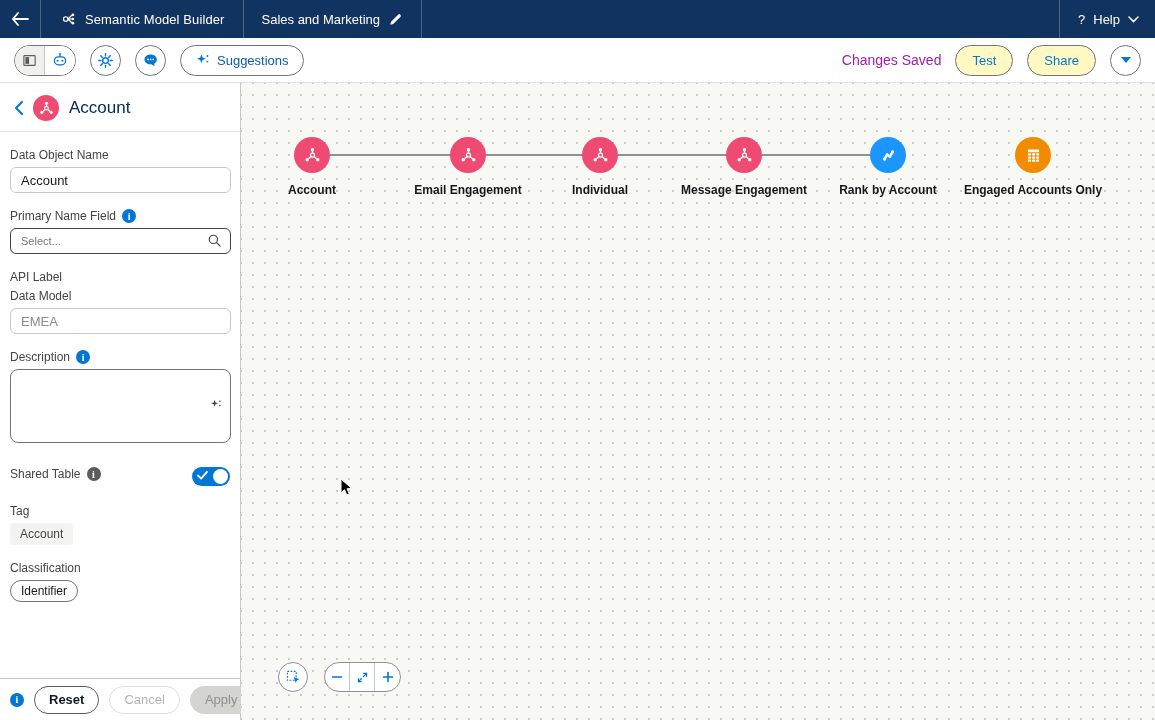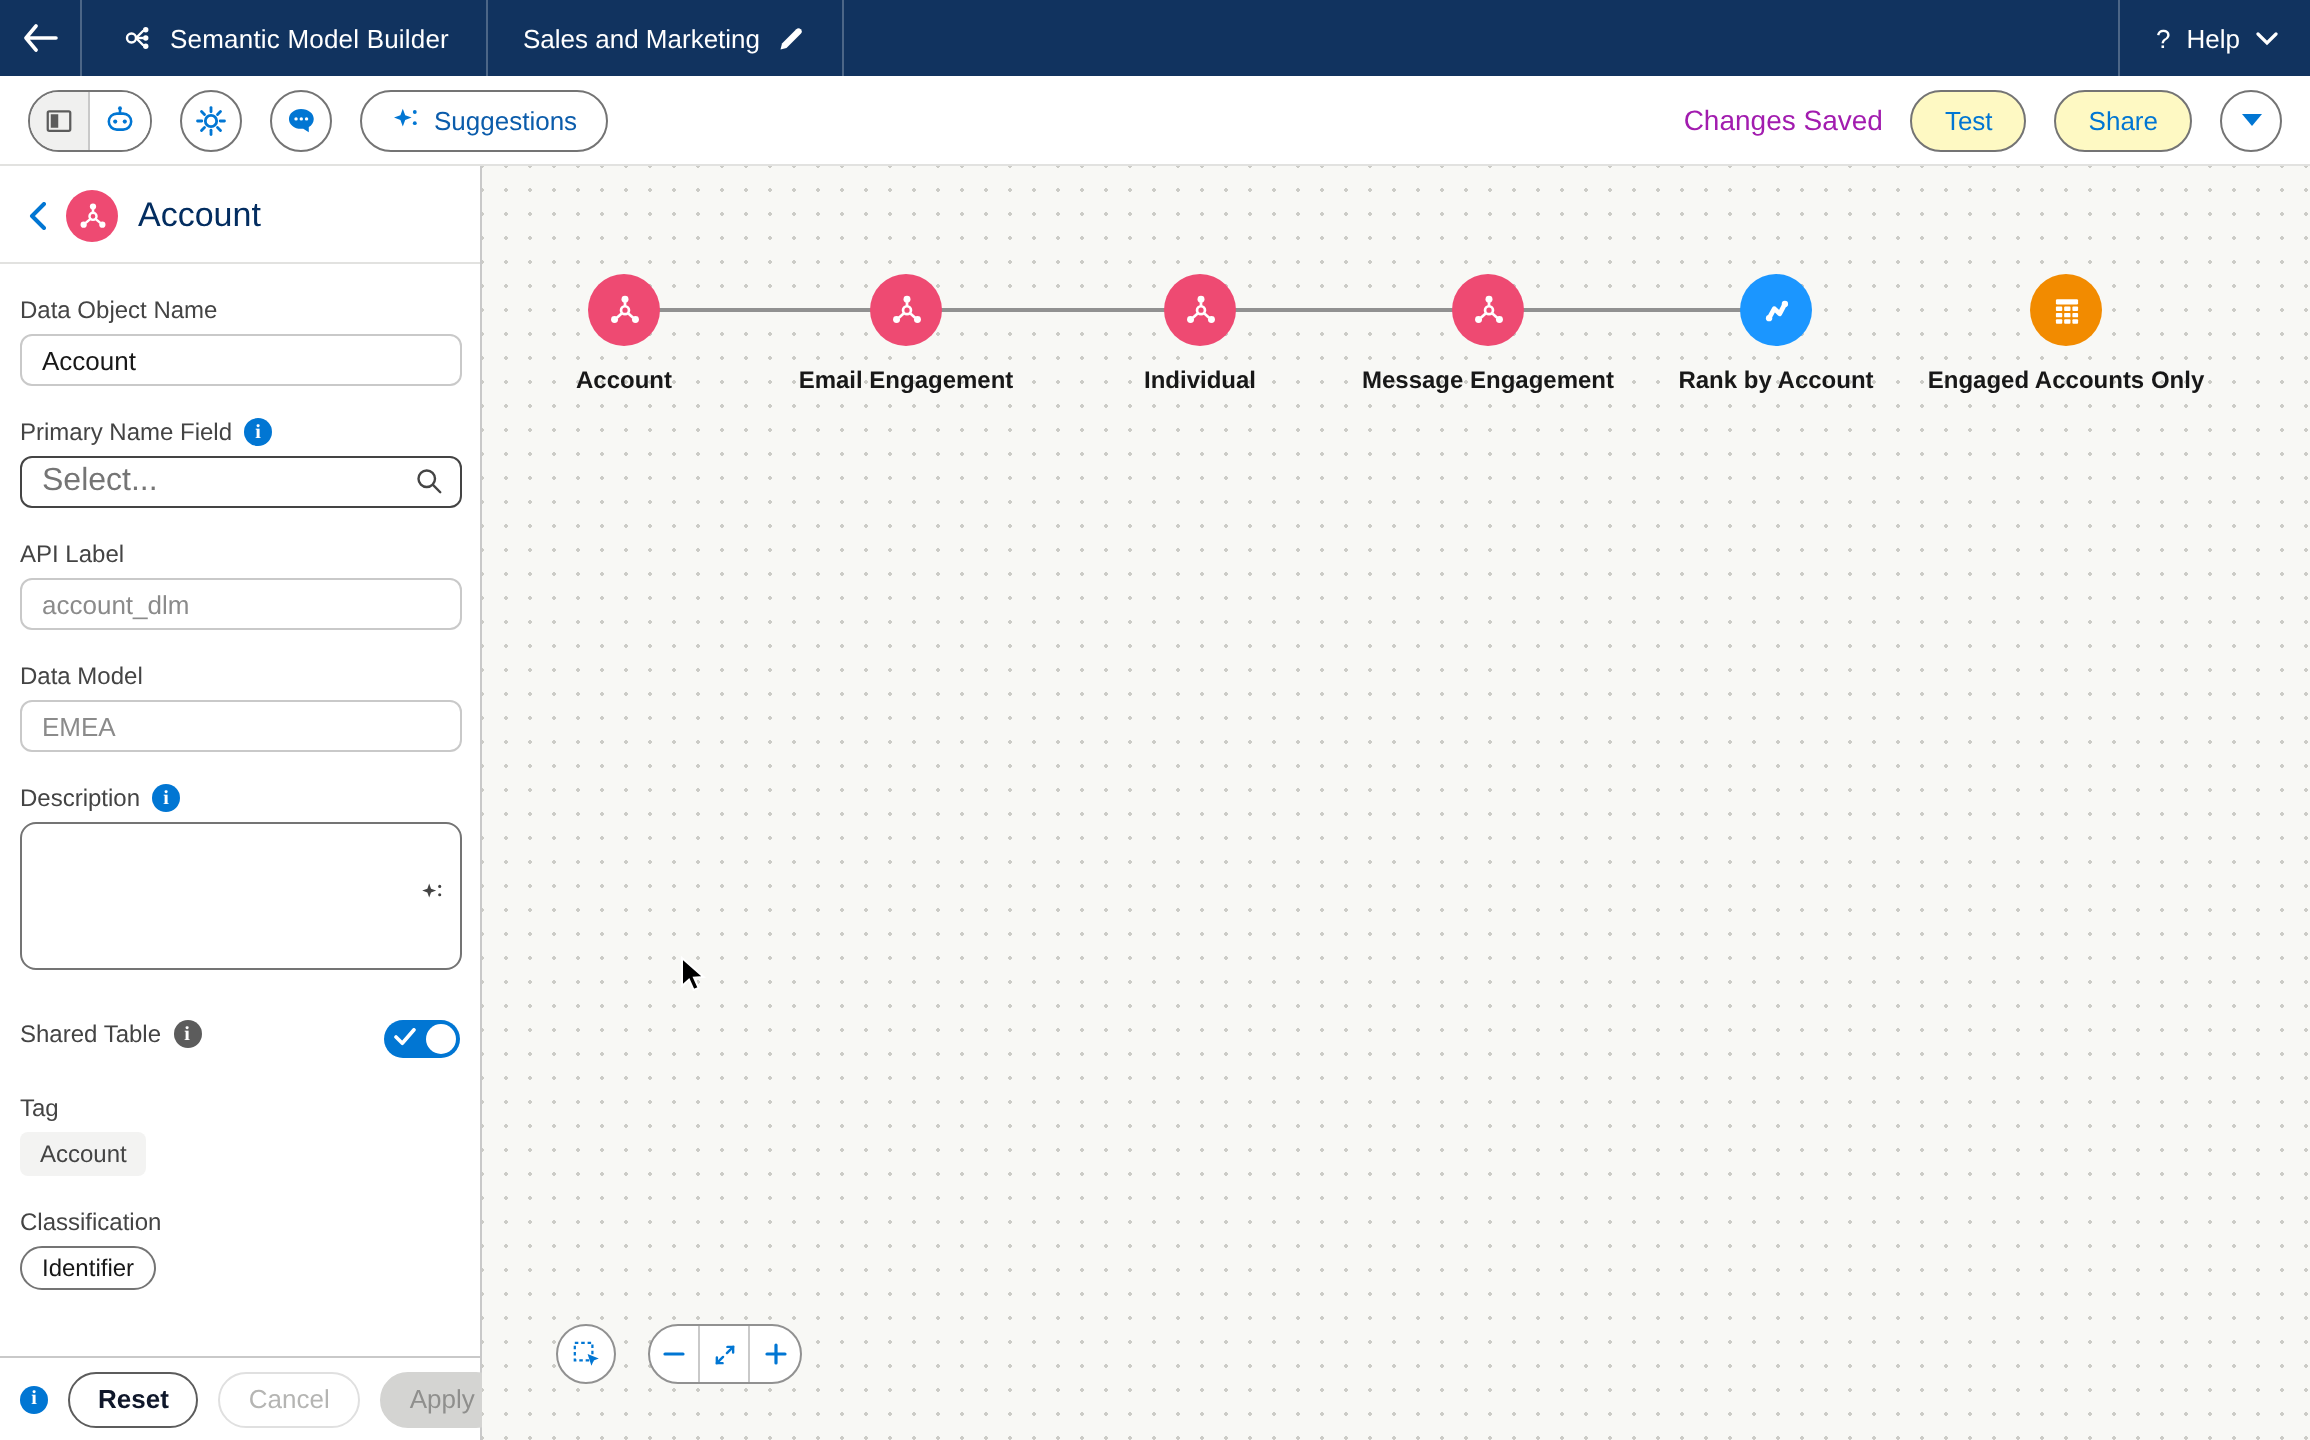--- a/index.html
+++ b/index.html
@@ -45,21 +45,21 @@
   .sb-title { font-size:17px; color:#032d60; }
   .sb-divider { height:1px; background:#e2e2e0; }
   .sb-form { padding:16px 10px 0 10px; }
   .fld-label { font-size:12px; color:#444; display:flex; align-items:center; gap:6px; margin-bottom:5px; }
   .fld-input { width:221px; height:26px; border:1px solid #c9c9c9; border-radius:6px;
     padding:0 10px; font-size:13px; color:#181818; background:#fff;
     font-family:"Liberation Sans","DejaVu Sans",sans-serif; margin-bottom:16px; }
   .fld-input.disabled { color:#8b8b8b; }
   .select-wrap { position:relative; margin-bottom:16px; }
   .select-wrap input { width:221px; height:26px; border:1px solid #444; border-radius:6px;
-    padding:0 28px 0 10px; font-size:16px; color:#747474; background:#fff;
+    padding:0 28px 0 10px; font-size:11px; color:#747474; background:#fff;
     font-family:"Liberation Sans","DejaVu Sans",sans-serif; }
   .search-ic { position:absolute; right:8px; top:5px; }
   .desc-wrap { position:relative; margin-bottom:20px; }
   .desc-area { width:221px; height:74px; border:1px solid #747474; border-radius:8px;
     resize:none; padding:8px 26px 8px 10px; font-size:13px;
     font-family:"Liberation Sans","DejaVu Sans",sans-serif; }
   .desc-spark { position:absolute; right:7px; top:28px; }
   .toggle-row { display:flex; align-items:flex-start; justify-content:space-between; margin-bottom:18px; }
   .toggle-row .fld-label { margin-bottom:0; }
   .toggle { width:38px; height:19px; border-radius:10px; background:#0176d3; position:relative; cursor:pointer; }
@@ -248,21 +248,20 @@
     </div>
     <div class="select-wrap">
       <input placeholder="Select..." style="">
       <svg class="search-ic" width="15" height="15" viewBox="0 0 20 20">
         <circle cx="8.5" cy="8.5" r="5.5" fill="none" stroke="#444" stroke-width="1.6"></circle>
         <line x1="12.8" y1="12.8" x2="17.5" y2="17.5" stroke="#444" stroke-width="1.6" stroke-linecap="round"></line>
       </svg>
     </div>
 
     <div class="fld-label">API Label</div>
-    <input class="fld-input disabled" disabled="" value="account_dlm" style="">
 
     <div class="fld-label">Data Model</div>
     <input class="fld-input disabled" disabled="" value="EMEA" style="">
 
     <div class="fld-label">
       <span>Description</span>
       <span class="info-blue">i</span>
     </div>
     <div class="desc-wrap">
       <textarea class="desc-area" style=""></textarea>
@@ -316,21 +315,21 @@
             <circle cx="12" cy="11.5" r="2.5"></circle>
             <line x1="12" y1="9" x2="12" y2="6.4"></line>
             <line x1="10.2" y1="13.3" x2="6.9" y2="16.2"></line>
             <line x1="13.8" y1="13.3" x2="17.1" y2="16.2"></line>
           </g>
       </svg>
     </div>
     <div class="node-label">Account</div>
   </div>
 
-  <div class="node" style="left:212px;">
+  <div class="node" style="left:227px;">
     <div class="node-circle pink">
       <svg width="19" height="19" viewBox="0 0 24 24">
         <g fill="#fff">
             <circle cx="12" cy="4.6" r="2.2"></circle>
             <circle cx="5.4" cy="17.4" r="2.2"></circle>
             <circle cx="18.6" cy="17.4" r="2.2"></circle>
           </g>
         <g stroke="#fff" stroke-width="1.7" fill="none">
             <circle cx="12" cy="11.5" r="2.5"></circle>
             <line x1="12" y1="9" x2="12" y2="6.4"></line>

